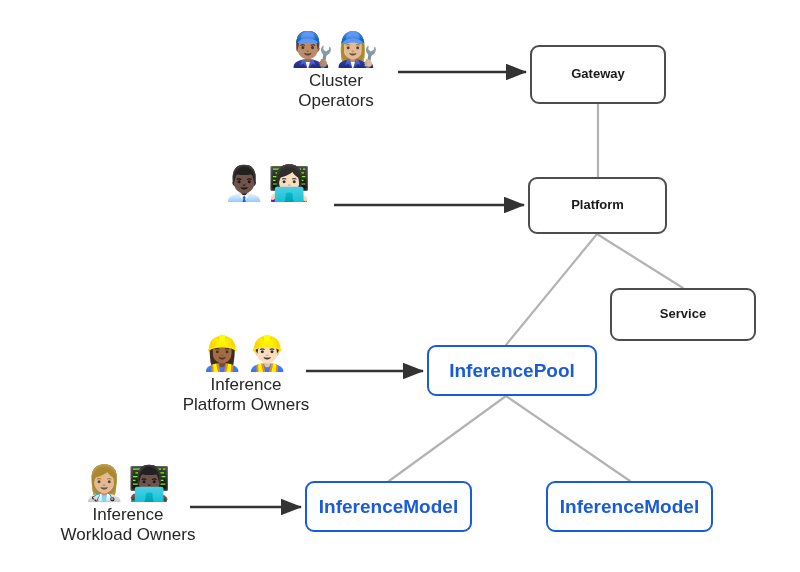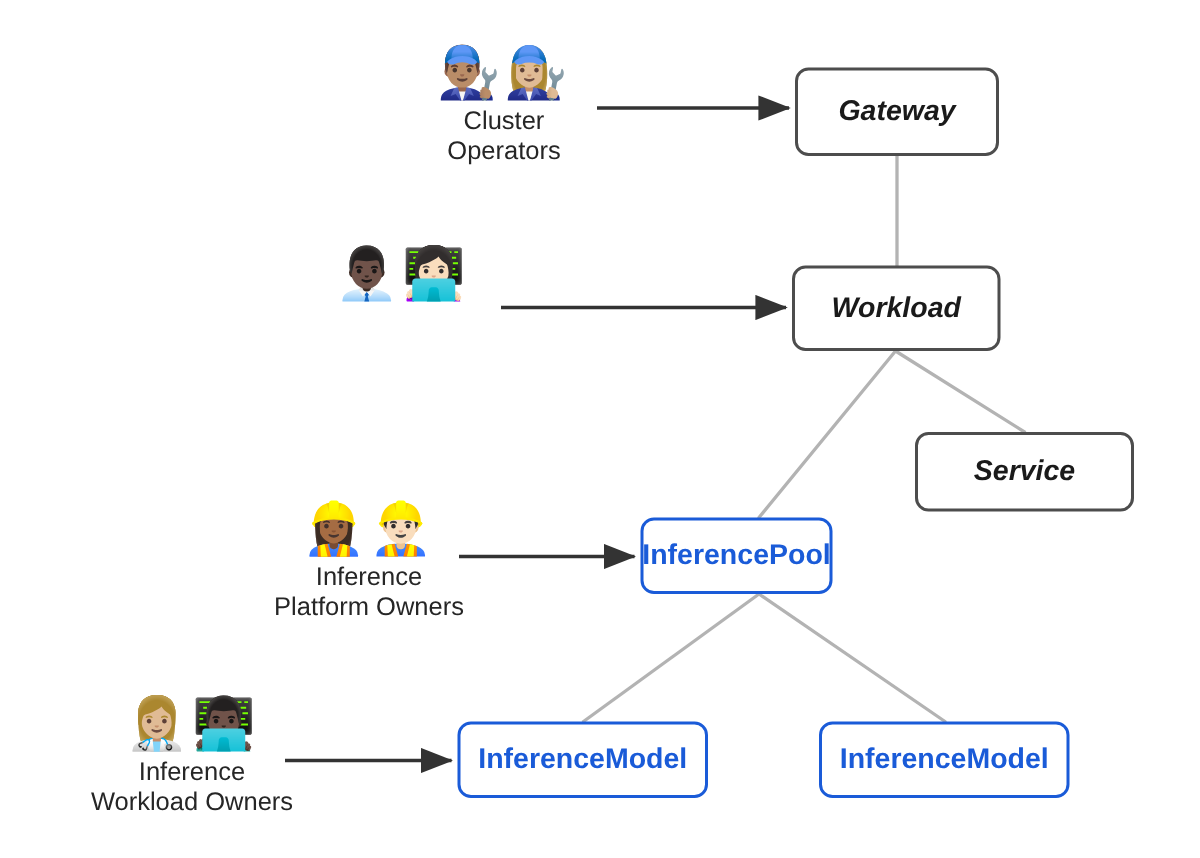--- a/index.html
+++ b/index.html
@@ -37,22 +37,21 @@
     border-radius: 9px;
     background: #ffffff;
     text-align: center;
     line-height: 1.15;
     z-index: 5;
   }
   .node.core {
     border: 2px solid #4d4d4d;
     color: #1a1a1a;
     font-weight: bold;
-    font-size: 19px;
-    font-style: italic;
+    font-size: 13px;
   }
   .node.ext {
     border: 2px solid #1a5bd8;
     color: #1a5bd8;
     font-weight: bold;
     font-size: 19px;
   }
 
   
   .persona {
@@ -99,23 +98,23 @@
     <g id="arrow-group">
         <line x1="398" y1="72" x2="526" y2="72" stroke="#333333" stroke-width="2.4" marker-end="url(#arrowhead)"></line>
         <line x1="334" y1="205" x2="524" y2="205" stroke="#333333" stroke-width="2.4" marker-end="url(#arrowhead)"></line>
         <line x1="306" y1="371" x2="423" y2="371" stroke="#333333" stroke-width="2.4" marker-end="url(#arrowhead)"></line>
         <line x1="190" y1="507" x2="301" y2="507" stroke="#333333" stroke-width="2.4" marker-end="url(#arrowhead)"></line>
       </g>
   </svg>
 
   <div id="node-layer">
       <div class="node core" style="left: 530px; top: 45px; width: 136px; height: 59px;">Gateway</div>
-      <div class="node core" style="left: 528px; top: 177px; width: 139px; height: 57px;">Workload</div>
+      <div class="node core" style="left: 528px; top: 177px; width: 139px; height: 57px;">Platform</div>
       <div class="node core" style="left: 610px; top: 288px; width: 146px; height: 53px; text-align: right;">Service</div>
-      <div class="node ext" style="left: 427px; top: 345px; width: 128px; height: 51px;">InferencePool</div>
+      <div class="node ext" style="left: 427px; top: 345px; width: 170px; height: 51px;">InferencePool</div>
       <div class="node ext" style="left: 305px; top: 481px; width: 167px; height: 51px;">InferenceModel</div>
       <div class="node ext" style="left: 546px; top: 481px; width: 167px; height: 51px;">InferenceModel</div>
     </div>
   <div id="persona-layer">
       <div class="persona" style="left: 286px; top: 32px; width: 100px;">
         <div class="persona-emoji">👨🏽‍🔧👩🏼‍🔧</div>
         <div class="persona-label">Cluster
 Operators</div>
       </div>
       <div class="persona" style="left: 216px; top: 166px; width: 104px;">

